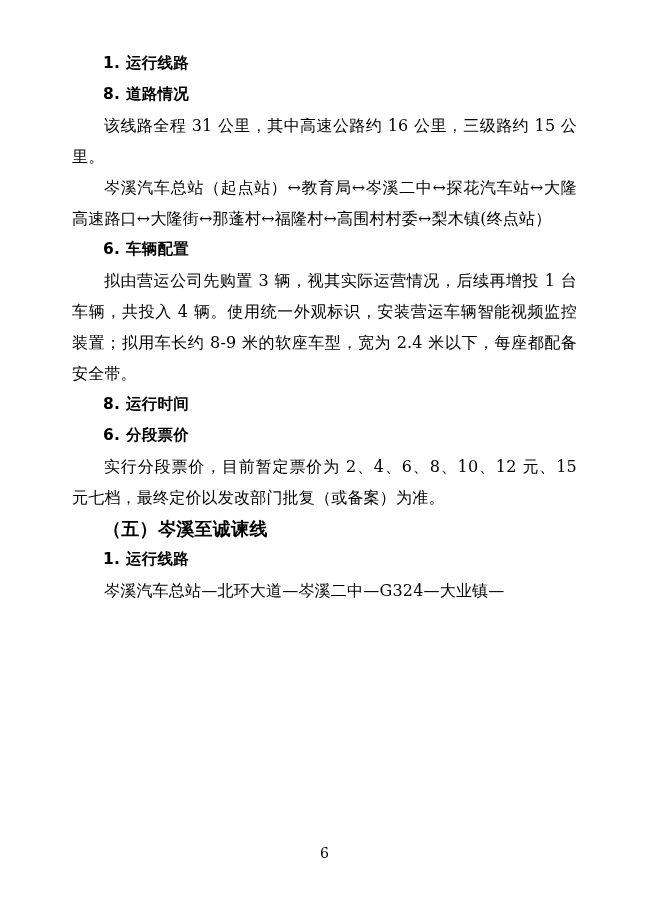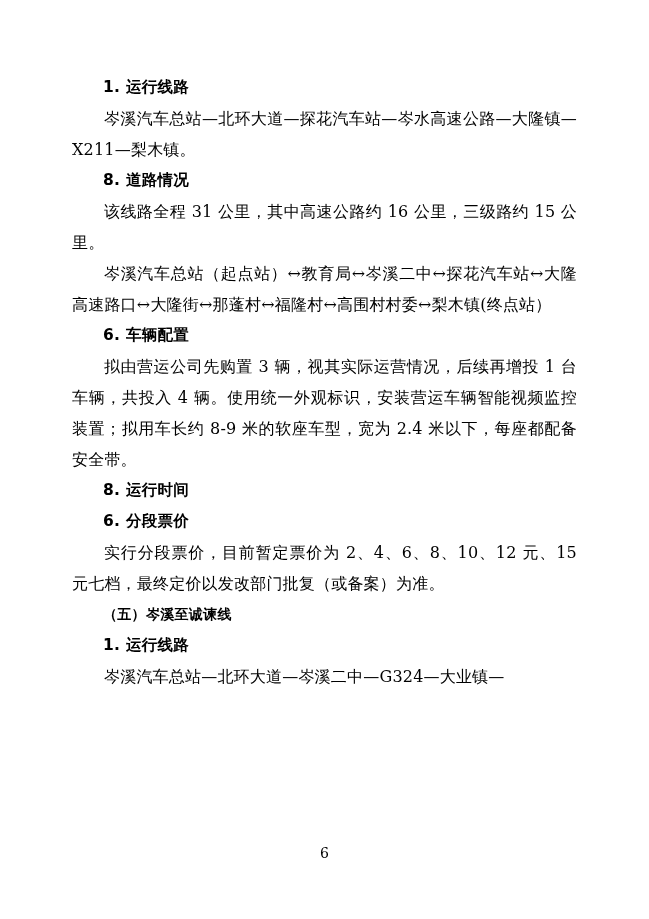--- a/index.html
+++ b/index.html
@@ -14,21 +14,21 @@
     color: #000000;
     position: relative;
     overflow: hidden;
   }
   .page {
     position: absolute;
     left: 0; top: 0;
     width: 649px;
     height: 919px;
     box-sizing: border-box;
-    padding: 72px 72px 0 72px;
+    padding: 48px 72px 0 72px;
   }
   .doc-body {
     width: 100%;
   }
   .heading {
     font-family: "DejaVu Sans", "Liberation Sans", sans-serif;
     font-weight: bold;
     font-size: 15.5px;
     line-height: 31px;
     text-indent: 31px;
@@ -41,21 +41,21 @@
     line-height: 31px;
     text-indent: 32px;
     margin: 0;
     text-align: justify;
     text-justify: inter-ideograph;
     letter-spacing: 0.2px;
   }
   .section-heading {
     font-family: "DejaVu Sans", "Liberation Sans", sans-serif;
     font-weight: bold;
-    font-size: 14px;
+    font-size: 18px;
     line-height: 31px;
     text-indent: 31px;
     margin: 0;
     letter-spacing: 0.3px;
   }
   .page-number {
     position: absolute;
     left: 0;
     top: 845px;
     width: 649px;
@@ -64,21 +64,20 @@
     font-family: "DejaVu Serif", "Liberation Serif", serif;
   }
 </style>
 </head>
 <body>
 
 <div class="page">
   <div class="doc-body">
 
     <h3 class="heading">1. 运行线路</h3>
-    <p class="para">岑溪汽车总站—北环大道—探花汽车站—岑水高速公路—大隆镇—X211—梨木镇。</p>
 
     <h3 class="heading">8. 道路情况</h3>
     <p class="para">该线路全程 31 公里，其中高速公路约 16 公里，三级路约 15 公里。</p>
 
     <p class="para">岑溪汽车总站（起点站）↔教育局↔岑溪二中↔探花汽车站↔大隆高速路口↔大隆街↔那蓬村↔福隆村↔高围村村委↔梨木镇(终点站）</p>
 
     <h3 class="heading">6. 车辆配置</h3>
     <p class="para">拟由营运公司先购置 3 辆，视其实际运营情况，后续再增投 1 台车辆，共投入 4 辆。使用统一外观标识，安装营运车辆智能视频监控装置；拟用车长约 8-9 米的软座车型，宽为 2.4 米以下，每座都配备安全带。</p>
 
     <h3 class="heading">8. 运行时间</h3>

